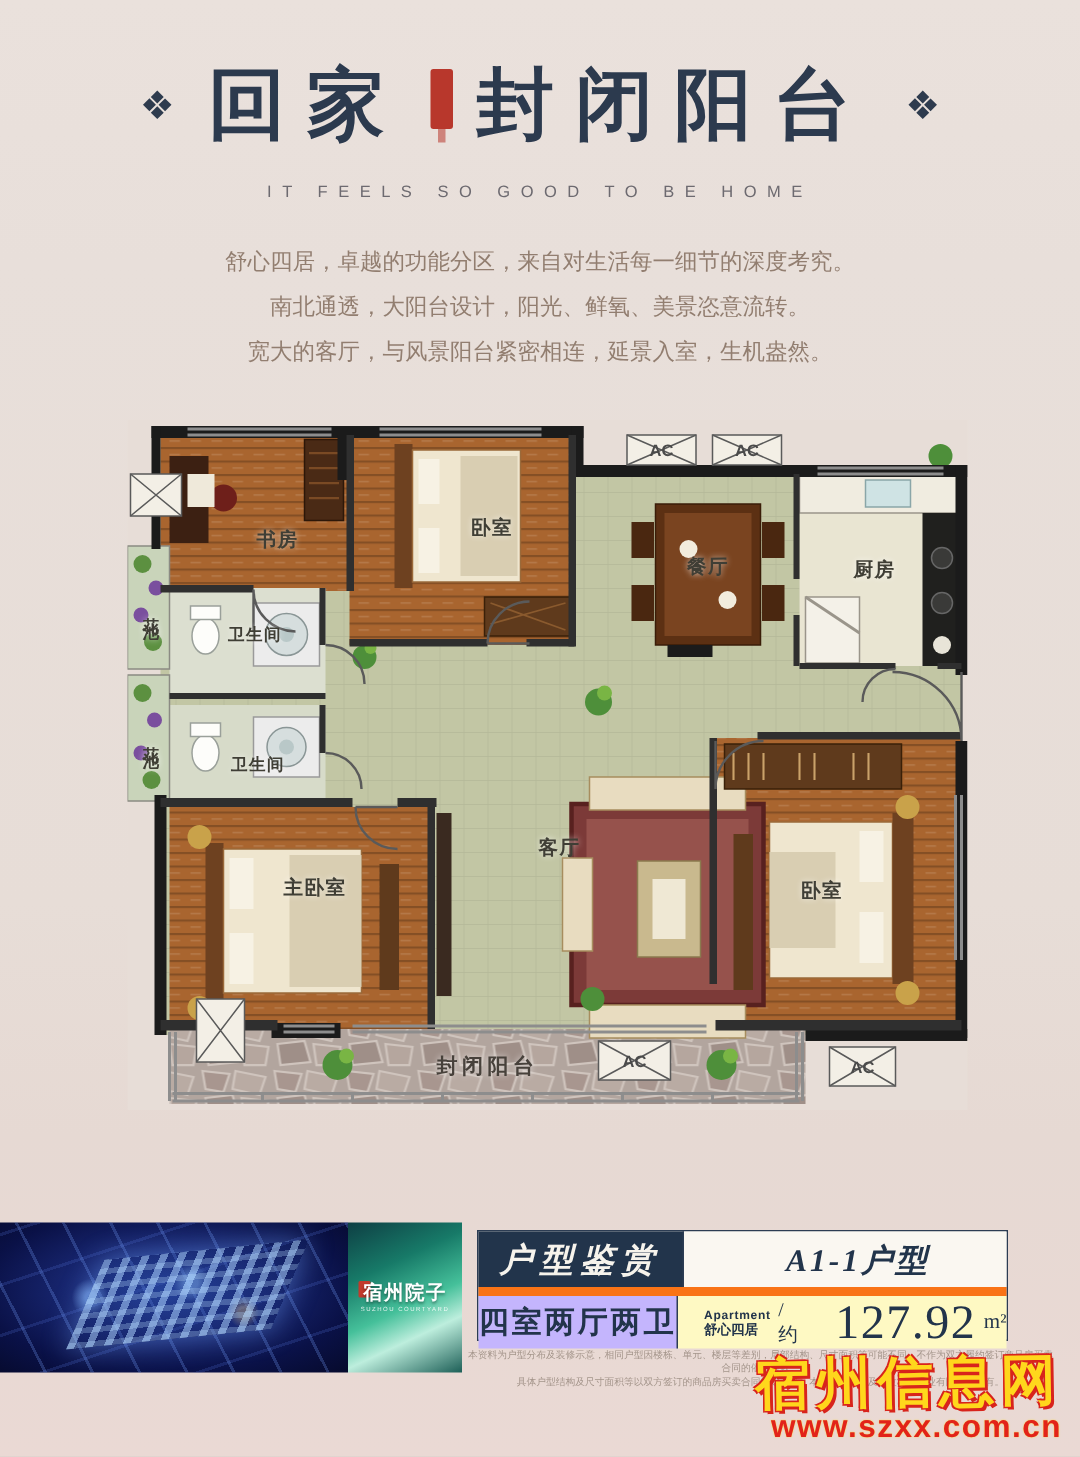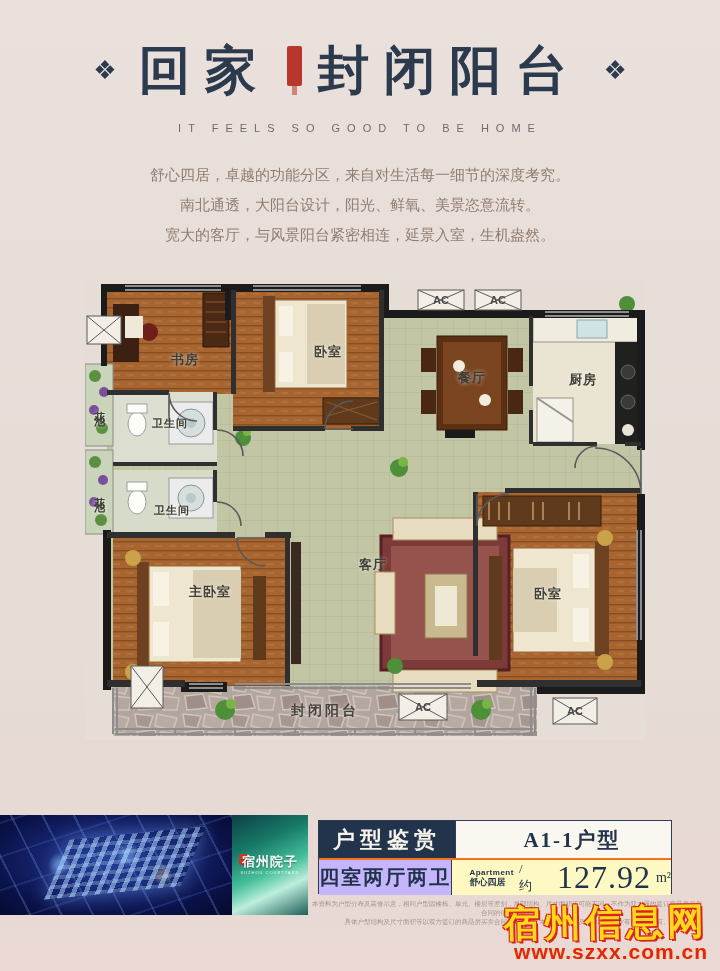--- a/index.html
+++ b/index.html
@@ -47,21 +47,21 @@
          background:linear-gradient(155deg,#0e3f44 0%,#177a68 30%,#45c09a 55%,#bdeedd 72%,#1d5f57 100%);}
   .brandpanel .bname{position:absolute;left:0;top:38px;width:76px;text-align:center;
          font-family:"Liberation Serif","DejaVu Serif",serif;font-size:13px;font-weight:700;letter-spacing:1px;
          text-shadow:0 1px 2px rgba(0,0,0,.4);}
   .brandpanel .bseal{position:absolute;left:7px;top:39px;width:8px;height:11px;background:#c23a2c;border-radius:1px;}
   .brandpanel .bcap{position:absolute;left:0;top:55px;width:76px;text-align:center;font-size:4px;letter-spacing:1px;
          color:rgba(255,255,255,.85);}
 
   .spec{position:absolute;left:318px;top:820px;width:352px;height:72px;border:1px solid #2c3c53;
         font-family:"Liberation Serif","DejaVu Serif",serif;color:#22344b;background:#f8f5ee;}
-  .spec .r1{display:flex;height:37px;border-bottom:2px solid #f97316;}
+  .spec .r1{display:flex;height:37px;border-bottom:6px solid #f97316;font-style:italic;}
   .spec .r2{display:flex;height:35px;}
   .spec .c1{width:136px;border-right:1px solid #2c3c53;display:flex;align-items:center;justify-content:center;}
   .spec .c2{flex:1;display:flex;align-items:center;justify-content:center;padding-left:17px;}
   .cell-dark{background:#22344b;color:#f6f3ec;font-size:22px;font-weight:700;letter-spacing:5px;}
   .cell-type{font-size:21px;font-weight:700;letter-spacing:2px;background:#faf7f1;}
   .cell-rooms{font-size:20px;font-weight:700;letter-spacing:2px;background:#c4b5fd;}
   .cell-area{background:#fef9c3;gap:5px;}
   .area-lbl{display:flex;flex-direction:column;align-items:flex-start;line-height:1;font-family:"Liberation Sans",sans-serif;}
   .area-lbl .en{font-size:8px;font-weight:700;letter-spacing:.5px;}
   .area-lbl .cn{font-size:9px;font-weight:700;margin-top:1px;}

